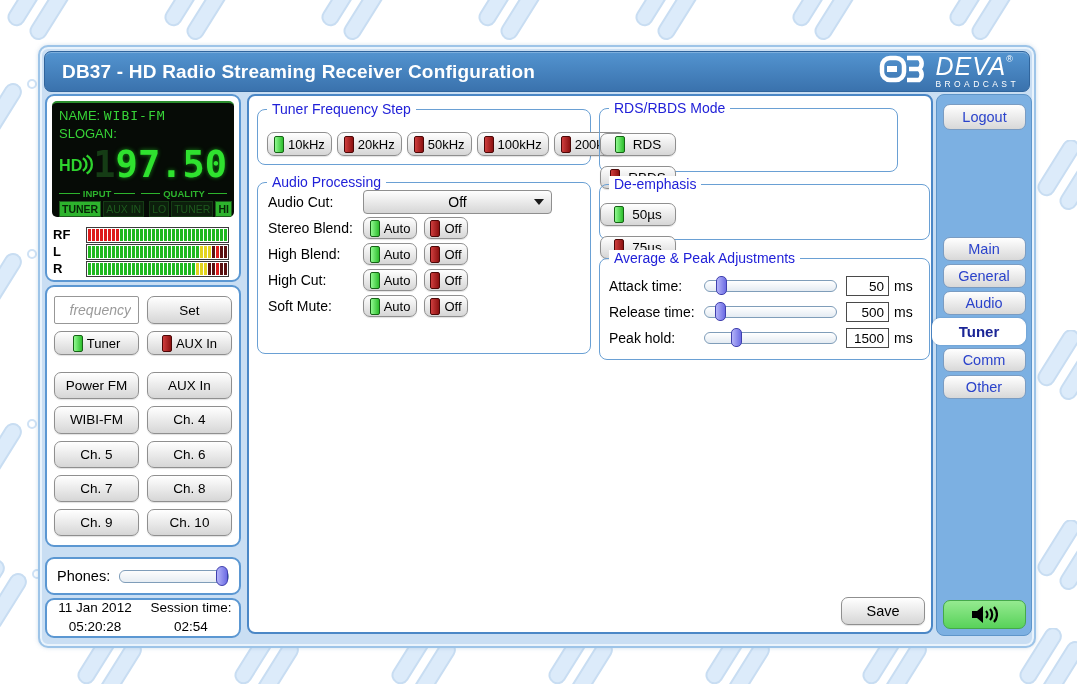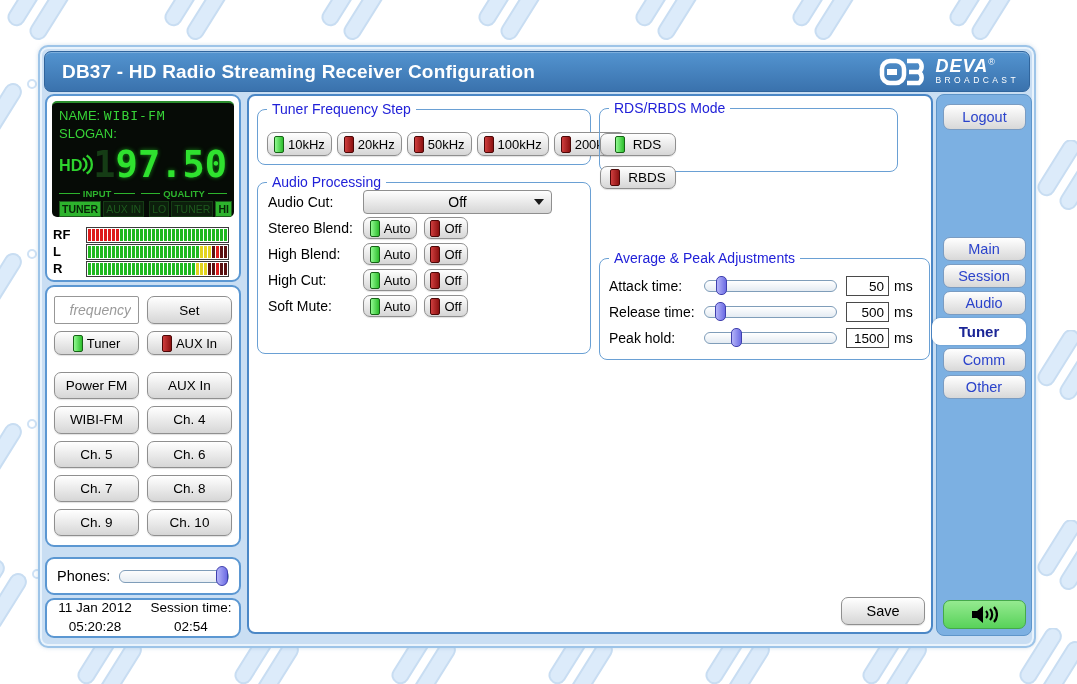--- a/index.html
+++ b/index.html
@@ -21,21 +21,21 @@
   .titlebar{
     height:41px;background:linear-gradient(#5394d0,#3a72ad);
     border:1px solid #30659d;border-radius:7px;display:flex;align-items:center;
     justify-content:space-between;padding:0 10px 0 17px;box-sizing:border-box;
     box-shadow:inset 0 1px 0 rgba(255,255,255,.25);
   }
   .title{color:#fff;font-weight:bold;font-size:19px;letter-spacing:.2px;}
   .brand{display:flex;align-items:flex-start;gap:5px;}
   .brand-text{display:flex;flex-direction:column;line-height:1;}
   .brand-row{display:flex;align-items:flex-start;}
-  .brand-name{color:#fff;font-weight:bold;font-size:18px;letter-spacing:1px;font-style:italic;}
+  .brand-name{color:#fff;font-weight:normal;font-size:25px;letter-spacing:1px;font-style:italic;}
   .brand-reg{color:#fff;font-size:9px;margin-top:1px;}
   .brand-sub{color:#fff;font-size:8.5px;letter-spacing:3.4px;margin-top:1px;text-align:right;}
   .content{position:relative;margin-top:2px;height:548px;}
   
   .panel{position:absolute;background:#fff;border:2px solid #5b97d2;border-radius:9px;box-sizing:border-box;}
   
   #display-box{left:1px;top:0px;width:196px;height:188px;padding:5px;}
   .lcd{background:#060b06;border-radius:5px;height:116px;box-sizing:border-box;
        border-top:2px solid #2b8d2e;padding:4px 7px;position:relative;overflow:hidden;}
   .lcd-line{font-size:13px;line-height:1.35;white-space:nowrap;}
@@ -639,20 +639,33 @@
               <span class="led green"></span>
               <span>RDS</span>
             </div>
             <div class="btn led-btn mode-btn">
               <span class="led red"></span>
               <span>RBDS</span>
             </div>
           </div>
       </div>
 
+      <div class="group" id="grp-deemph">
+        <span class="group-title">De-emphasis</span>
+        <div class="center-row" id="deemph-row">
+            <div class="btn led-btn mode-btn">
+              <span class="led green"></span>
+              <span>50µs</span>
+            </div>
+            <div class="btn led-btn mode-btn">
+              <span class="led red"></span>
+              <span>75µs</span>
+            </div>
+          </div>
+      </div>
 
       <div class="group" id="grp-adjust">
         <span class="group-title">Average &amp; Peak Adjustments</span>
         <div id="adj-rows">
             <div class="adj-row">
               <span class="adj-label">Attack time:</span>
               <div class="adj-slider">
                 <div class="slider-thumb" style="left: calc(9% - 0.99px);"></div>
               </div>
               <div class="adj-val">50</div>
@@ -684,21 +697,21 @@
 
     <div id="sidebar">
       <div class="side-btn" id="logout-btn">
         <span>Logout</span>
       </div>
       <div id="nav-col">
           <div class="nav-btn">
             <span>Main</span>
           </div>
           <div class="nav-btn">
-            <span>Session</span>
+            <span>General</span>
           </div>
           <div class="nav-btn">
             <span>Audio</span>
           </div>
           <div class="nav-btn active-tab">
             <span>Tuner</span>
           </div>
           <div class="nav-btn">
             <span>Comm</span>
           </div>

